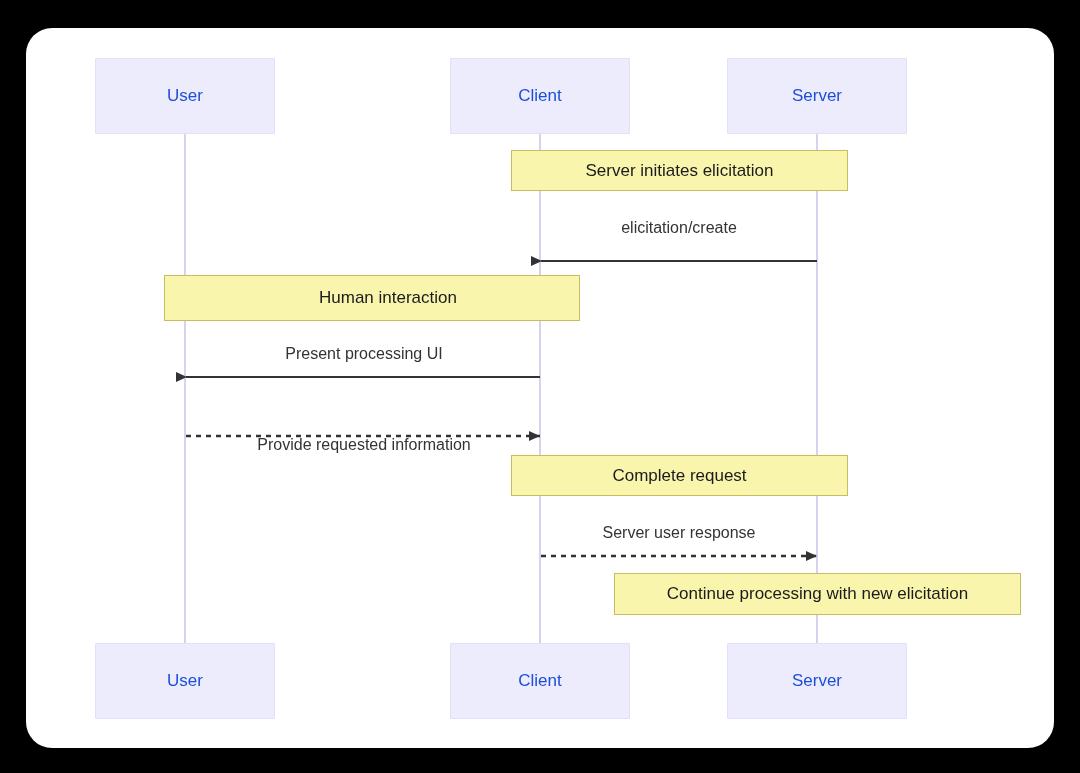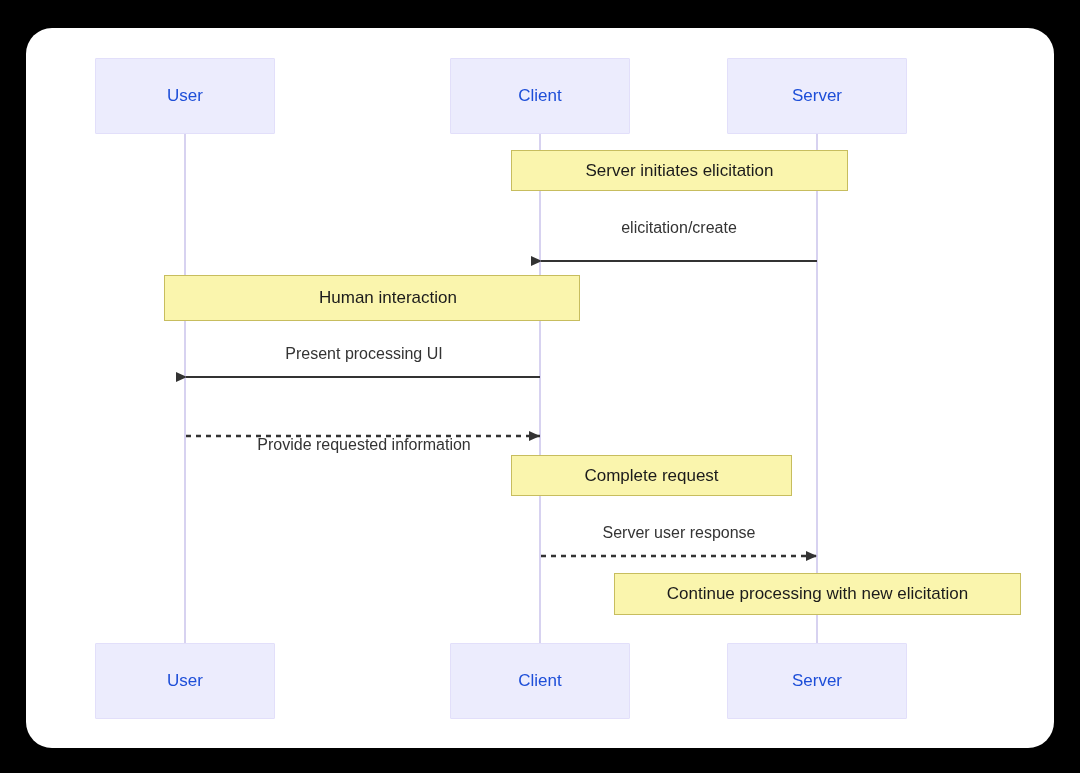--- a/index.html
+++ b/index.html
@@ -125,21 +125,21 @@
           </marker>
         </defs>
       <line x1="791" y1="233" x2="515" y2="233" stroke="#333333" stroke-width="2" marker-end="url(#ah-left)"></line>
           <line x1="514" y1="349" x2="160" y2="349" stroke="#333333" stroke-width="2" marker-end="url(#ah-left)"></line>
           <line x1="160" y1="408" x2="514" y2="408" stroke="#333333" stroke-width="2.4" stroke-dasharray="5,5" marker-end="url(#ah-right)"></line>
           <line x1="515" y1="528" x2="791" y2="528" stroke="#333333" stroke-width="2.4" stroke-dasharray="5,5" marker-end="url(#ah-right)"></line>
         </svg>
 
       <div class="note" id="nt-0" style="left: 485px; top: 122px; width: 337px; height: 41px;">Server initiates elicitation</div>
       <div class="note" id="nt-1" style="left: 138px; top: 247px; width: 416px; height: 46px; padding-left: 32px;">Human interaction</div>
-      <div class="note" id="nt-2" style="left: 485px; top: 427px; width: 281px; height: 41px;">Complete request</div>
+      <div class="note" id="nt-2" style="left: 485px; top: 427px; width: 337px; height: 41px;">Complete request</div>
       <div class="note" id="nt-3" style="left: 588px; top: 545px; width: 407px; height: 42px;">Continue processing with new elicitation</div>
 
       <div class="msg-label" id="ml-0" style="left: 653px; top: 191px;">elicitation/create</div>
       <div class="msg-label" id="ml-1" style="left: 338px; top: 317px;">Present processing UI</div>
       <div class="msg-label" id="ml-2" style="left: 338px; top: 360px; margin-top: 48px;">Provide requested information</div>
       <div class="msg-label" id="ml-3" style="left: 653px; top: 496px;">Server user response</div>
 
     </div>
   </div>
 </div>

